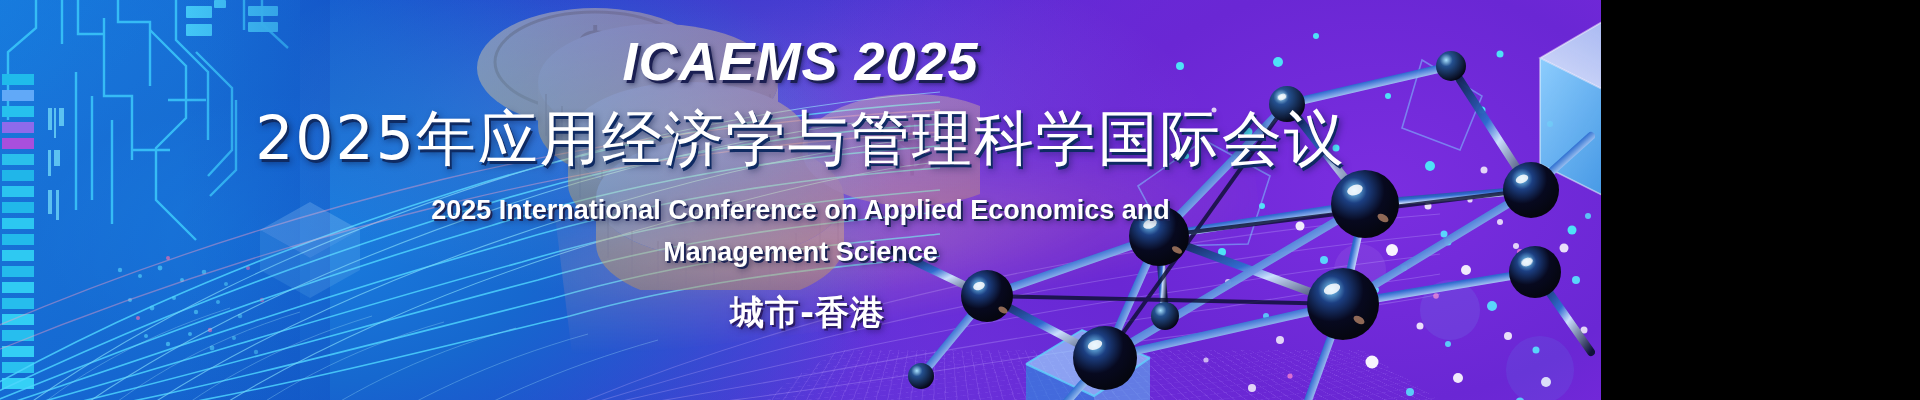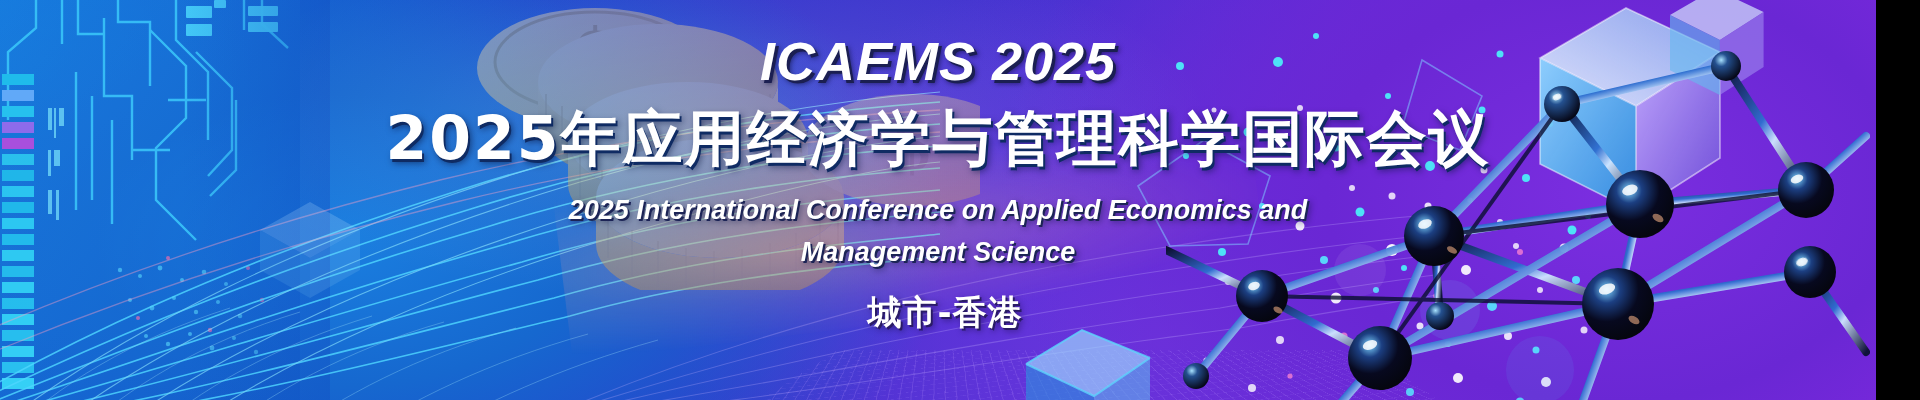--- a/index.html
+++ b/index.html
@@ -4,21 +4,21 @@
 <title>ICAEMS 2025 Conference Banner</title>
 <style>
   html, body {
     margin: 0;
     padding: 0;
     background: #000;
   }
 
   .banner {
     position: relative;
-    width: 1876px;
+    width: 1601px;
     height: 400px;
     overflow: hidden;
     font-family: "Liberation Sans", "DejaVu Sans", sans-serif;
     background: #8b5cf6;
   }
 
   
   .bg-base {
     position: absolute;
     inset: 0;
@@ -125,35 +125,34 @@
     text-shadow:
       3px 3px 0 #1b1f52,
       4px 4px 5px rgba(10,12,50,.55);
     white-space: nowrap;
   }
 
   .cn-title {
     margin-top: 20px;
     font-family: "DejaVu Sans", "Liberation Sans", sans-serif;
     font-size: 60px;
-    font-weight: bold;
+    font-weight: normal;
     color: #ffffff;
     letter-spacing: 2px;
     line-height: 1;
     text-shadow:
       2px 3px 0 #0f2b63,
       3px 4px 7px rgba(8,20,60,.6);
     white-space: nowrap;
   }
 
   .en-title {
     margin-top: 22px;
     font-size: 27px;
     font-weight: bold;
-    font-style: italic;
     color: #ffffff;
     line-height: 1.55;
     text-align: center;
     text-shadow:
       2px 2px 0 #1c2456,
       3px 3px 6px rgba(12,16,55,.55);
     white-space: nowrap;
   }
 
   .city {

